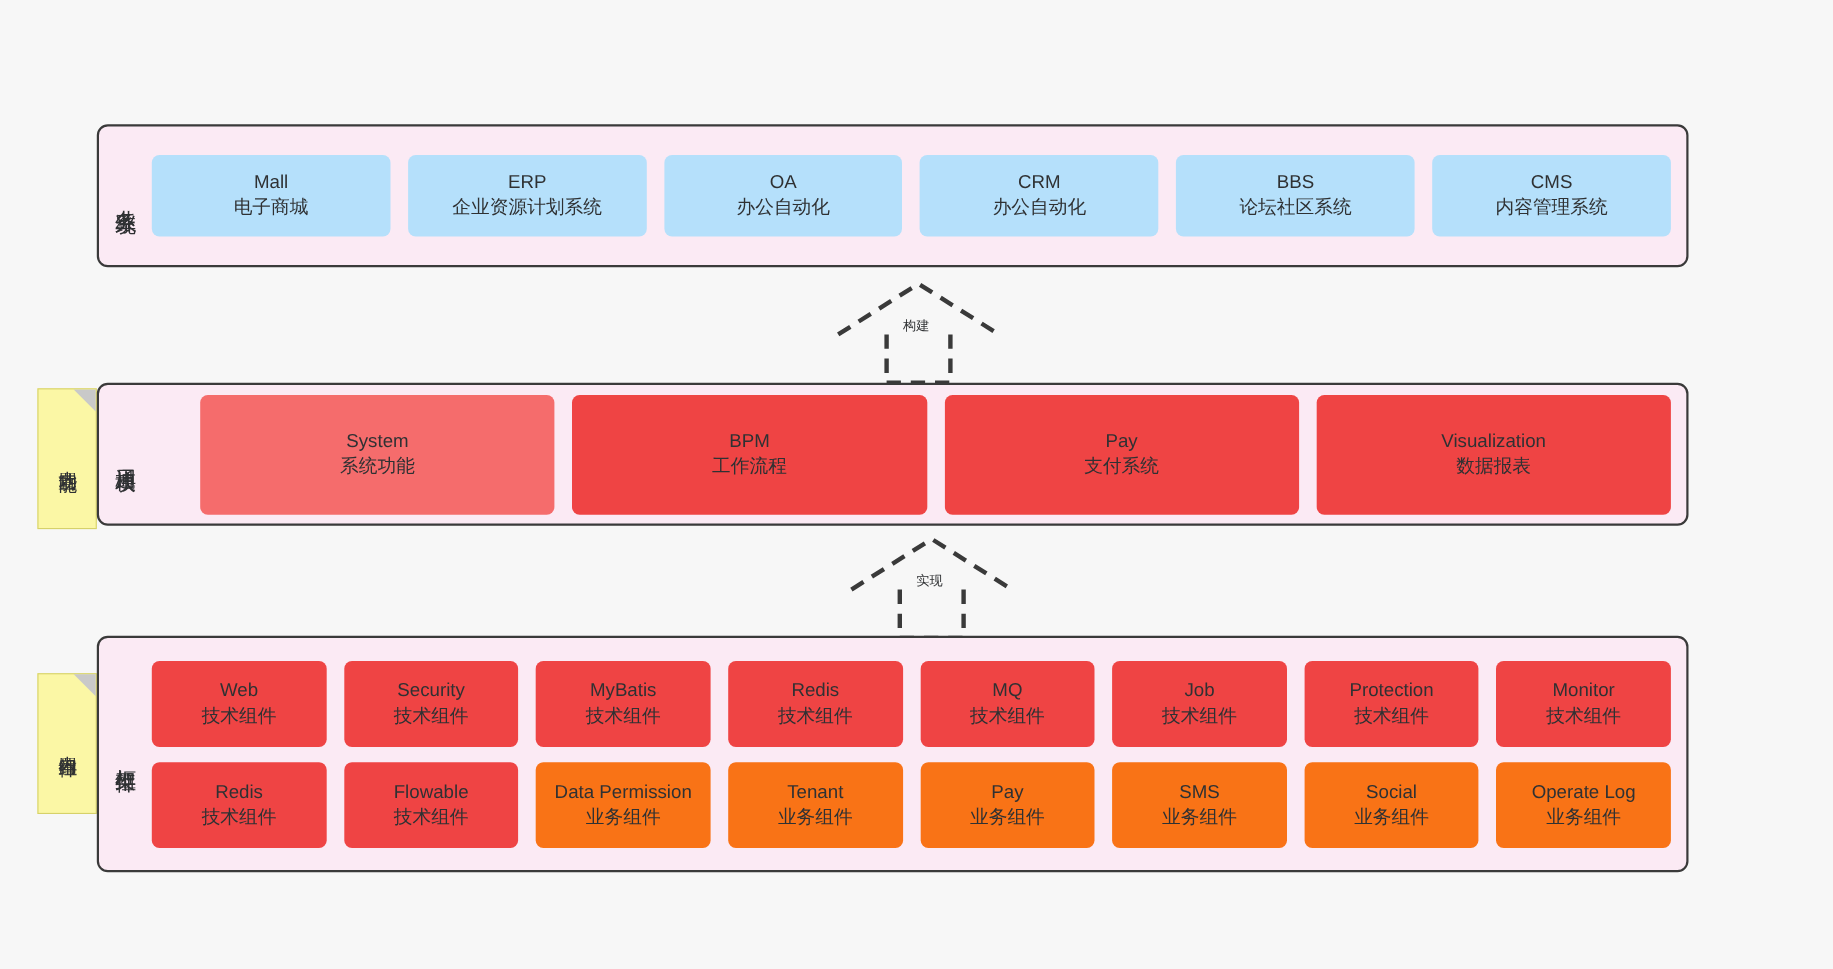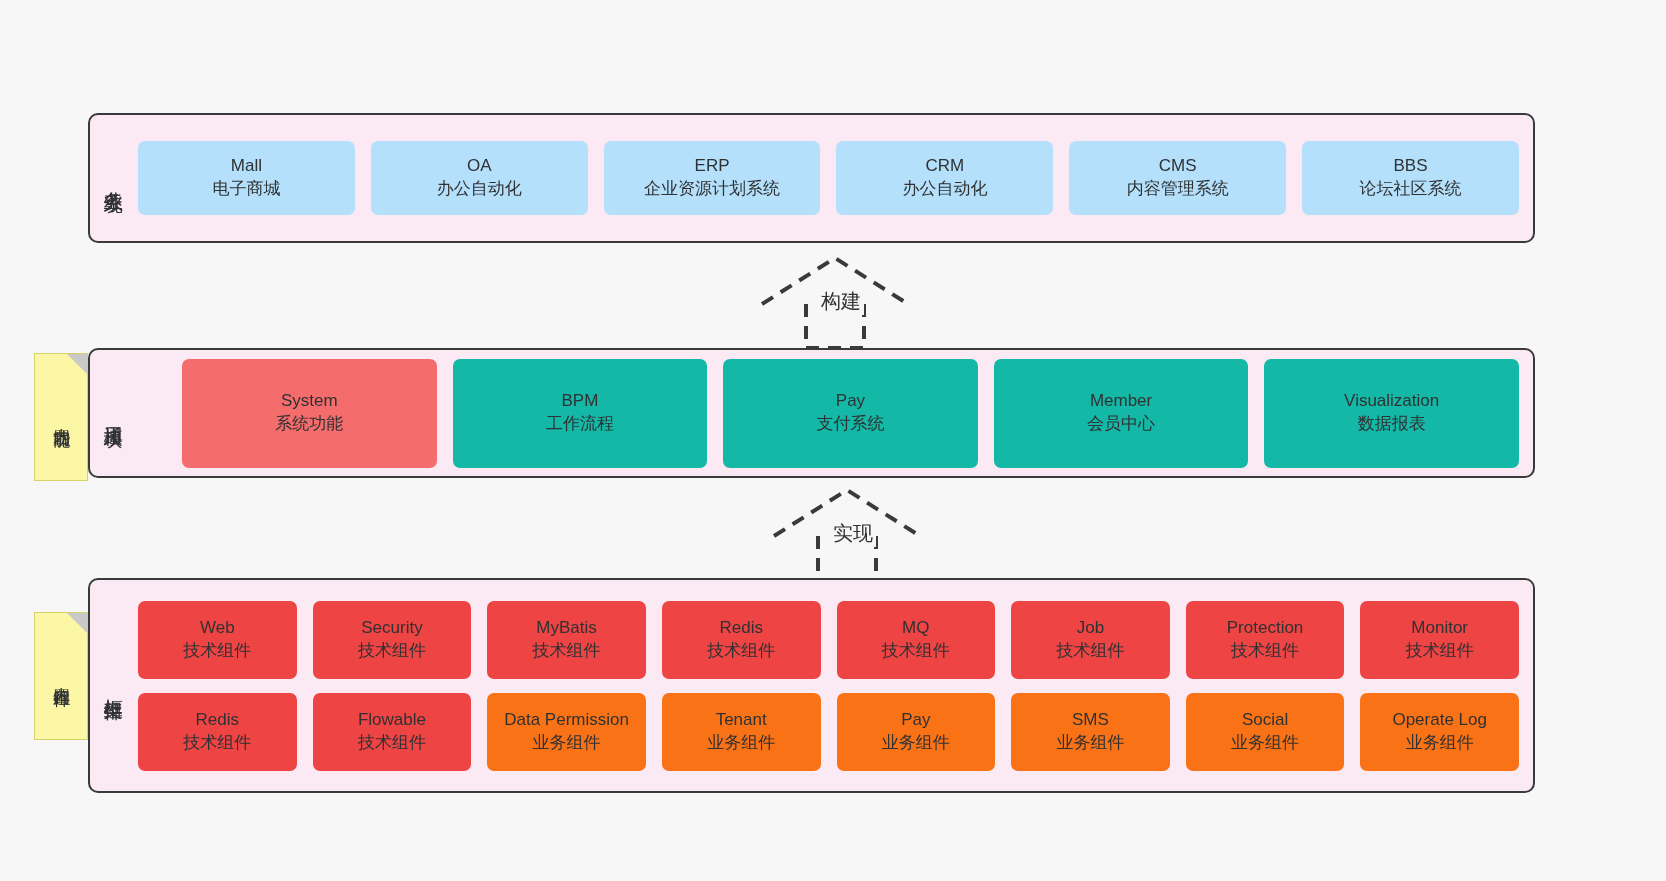--- a/index.html
+++ b/index.html
@@ -63,21 +63,21 @@
     box-sizing:border-box;
     padding:4px 6px;
     color:#2f3133;
   }
   .card .t1{display:block;}
   .card .t2{display:block;}
 
   
   .c-blue      {background:#b5e0fb;}
   .c-red       {background:#f56c6c;}
-  .c-pink      {background:#14b8a6;}
+  .c-pink      {background:#ef4444;}
   .c-green     {background:#ef4444;}
   .c-greenlight{background:#f97316;}
 
   
   #panel-business {left:88px;  top:113px; width:1447px; height:130px;}
   #panel-common   {left:88px;  top:348px; width:1447px; height:130px;}
   #panel-framework{left:88px;  top:578px; width:1447px; height:215px;}
 
   #panel-business  .row{height:74px;}
   #panel-common    .row{height:109px;padding-left:44px;}
@@ -111,21 +111,21 @@
     border-top:20px solid #c9c9c9;
   }
   #note-builtin-func  {left:34px; top:353px; height:128px;}
   #note-builtin-comp  {left:34px; top:612px; height:128px;}
 
   
   .arrow{position:absolute;}
   .arrow svg{display:block;overflow:visible;}
   .arrow-label{
     position:absolute;
-    font-size:20px;
+    font-size:12px;
     color:#2f3133;
     background:#f7f7f7;
     padding:0 3px;
     white-space:nowrap;
     user-select:none;
   }
   #arrow-build{left:760px;top:252px;width:150px;height:100px;}
   #arrow-build .arrow-label{left:58px;top:36px;}
   #arrow-impl {left:772px;top:484px;width:150px;height:100px;}
   #arrow-impl  .arrow-label{left:58px;top:36px;}
@@ -139,42 +139,42 @@
     <div class="panel-label">业务系统</div>
     <div class="panel-body">
       <div class="row">
 
         <div class="card c-blue">
           <span class="t1">Mall</span>
           <span class="t2">电子商城</span>
         </div>
 
         <div class="card c-blue">
+          <span class="t1">ERP</span>
+          <span class="t2">企业资源计划系统</span>
+        </div>
+
+        <div class="card c-blue">
           <span class="t1">OA</span>
           <span class="t2">办公自动化</span>
         </div>
 
         <div class="card c-blue">
-          <span class="t1">ERP</span>
-          <span class="t2">企业资源计划系统</span>
-        </div>
-
-        <div class="card c-blue">
           <span class="t1">CRM</span>
           <span class="t2">办公自动化</span>
         </div>
 
         <div class="card c-blue">
+          <span class="t1">BBS</span>
+          <span class="t2">论坛社区系统</span>
+        </div>
+
+        <div class="card c-blue">
           <span class="t1">CMS</span>
           <span class="t2">内容管理系统</span>
-        </div>
-
-        <div class="card c-blue">
-          <span class="t1">BBS</span>
-          <span class="t2">论坛社区系统</span>
         </div>
 
       </div>
     </div>
   </div>
 
   <div class="arrow" id="arrow-build">
     <svg width="150" height="100" viewBox="0 0 150 100" aria-hidden="true">
       <g fill="none" stroke="#3a3a3a" stroke-width="4" stroke-dasharray="13 9" stroke-linecap="butt">
         <polyline points="2,52 75,6 148,52"></polyline>
@@ -204,24 +204,20 @@
         <div class="card c-pink">
           <span class="t1">BPM</span>
           <span class="t2">工作流程</span>
         </div>
 
         <div class="card c-pink">
           <span class="t1">Pay</span>
           <span class="t2">支付系统</span>
         </div>
 
-        <div class="card c-pink">
-          <span class="t1">Member</span>
-          <span class="t2">会员中心</span>
-        </div>
 
         <div class="card c-pink">
           <span class="t1">Visualization</span>
           <span class="t2">数据报表</span>
         </div>
 
       </div>
     </div>
   </div>
 

